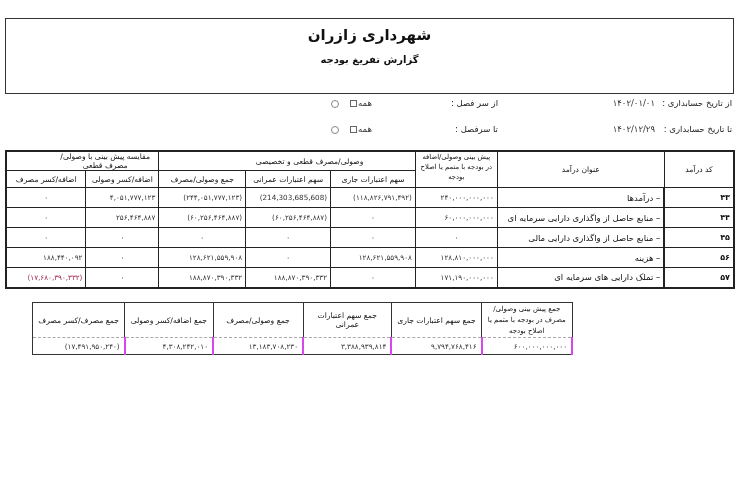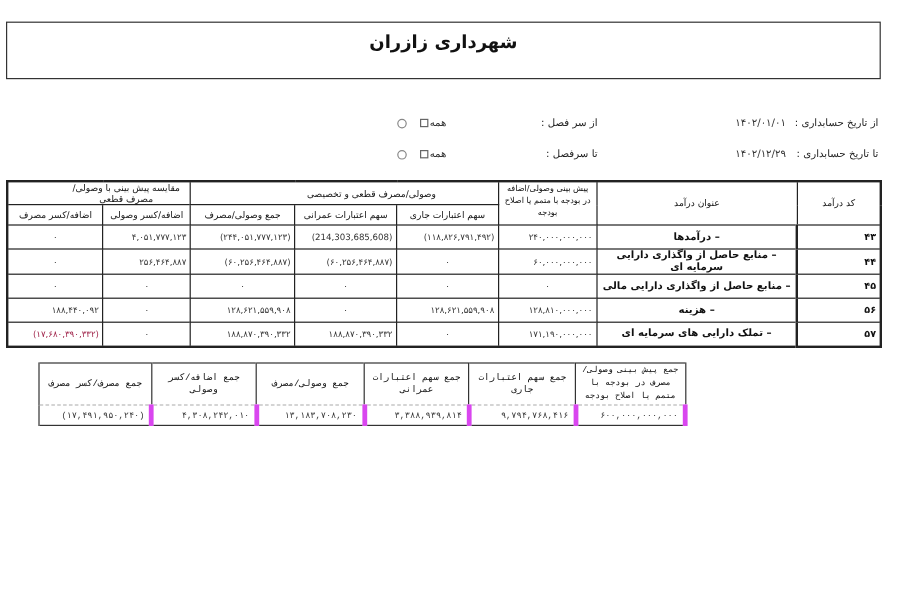--- a/index.html
+++ b/index.html
@@ -1,48 +1,49 @@
 <!DOCTYPE html>
 <html><head>
 <meta charset="utf-8">
 <style>
   html, body { margin:0; padding:0; background:#fff; }
   body { width:750px; height:500px; position:relative; overflow:hidden;
          font-family:"DejaVu Sans", sans-serif; color:#111; }
-  .title-box { position:absolute; left:5px; top:18px; width:729px; height:48px;
+  .title-box { position:absolute; left:5px; top:18px; width:729px; height:76px;
                border:1.5px solid #333; box-sizing:border-box; text-align:center; }
   .title-main { font-size:15px; font-weight:bold; margin-top:7px; }
   .title-sub { font-size:10px; font-weight:bold; margin-top:10px; }
   .filters { position:absolute; left:0; top:95px; width:750px; height:45px; direction:rtl; font-size:8.5px; color:#222; }
   .f-row { position:absolute; right:0; width:750px; height:14px; }
   .f-label { position:absolute; white-space:nowrap; }
   .f-val { position:absolute; white-space:nowrap; color:#333; }
   .radio { display:inline-block; width:6px; height:6px; border:1px solid #888; border-radius:50%; vertical-align:middle; }
   .chk { display:inline-block; width:5px; height:5px; border:1px solid #666; vertical-align:middle; margin-right:1px; }
   table { border-collapse:collapse; direction:rtl; position:absolute; }
   .main { left:5px; top:150px; width:730px; font-size:7.6px; }
   .main td, .main th { border:1px solid #222; padding:0 3px; height:16px; }
   .main th { font-weight:normal; text-align:center; }
   .main .grp { border-bottom:1px solid #222;padding-left:48px; }
   .main tbody tr { height:20px; }
   .main td.num { text-align:right; color:#333; font-size:7.2px; direction:ltr; }
   .main td.num-c { text-align:center; color:#333; font-size:7.2px; }
   .main td.code { font-weight:bold; font-size:8px; text-align:right; width:60px; border-left:2px solid #222; }
-  .main td.name { font-weight:bold; font-size:8.5px; text-align:center; }
+  .main td.name { font-weight:normal; font-size:8.5px; text-align:right; }
   .neg-red { color:#a0244a !important; }
   .main { border:2px solid #222; }
-  .sum { left:32px; top:302px; width:541px; font-size:7.6px; border:1.5px solid #333;font-family:Liberation Mono, monospace; }
+  .sum { left:32px; top:302px; width:541px; font-size:7.6px; border:1.5px solid #333; }
   .sum th { font-weight:normal; border-right:1px solid #333; border-left:1px solid #333; height:34px; padding:0 4px; text-align:center; }
-  .sum td { border-right:4px solid #d946ef; border-left:1px solid #333; border-top:1px dashed #aaa; height:16px; padding:0 4px; text-align:right; direction:ltr; font-size:7.2px; color:#333; }
+  .sum td { border-right:2px solid #d946ef; border-left:1px solid #333; border-top:1px dashed #aaa; height:16px; padding:0 4px; text-align:right; direction:ltr; font-size:7.2px; color:#333; }
 </style>
 </head>
 <body>
 
 <div class="title-box">
   <div class="title-main">شهرداری زازران</div>
+  <div class="title-sub">گزارش تفریغ بودجه</div>
 </div>
 
 <div class="filters">
   <div class="f-row" style="top:3px;">
     <span class="f-label" style="right:18px;">از تاریخ حسابداری :</span>
     <span class="f-val" style="right:95px;">۱۴۰۲/۰۱/۰۱</span>
     <span class="f-label" style="right:252px;">از سر فصل :</span>
     <span class="f-val" style="right:378px;">
       <span>همه</span><span class="chk"></span>
       <span class="radio" style="margin-right:8px;"></span>

